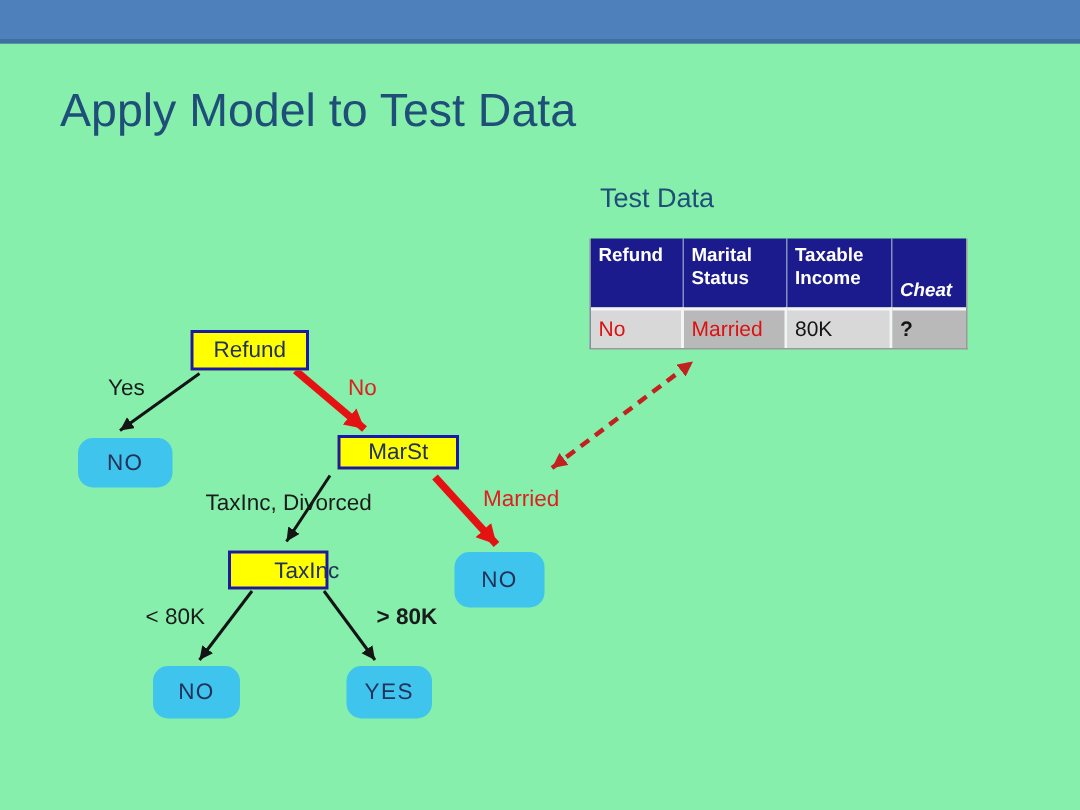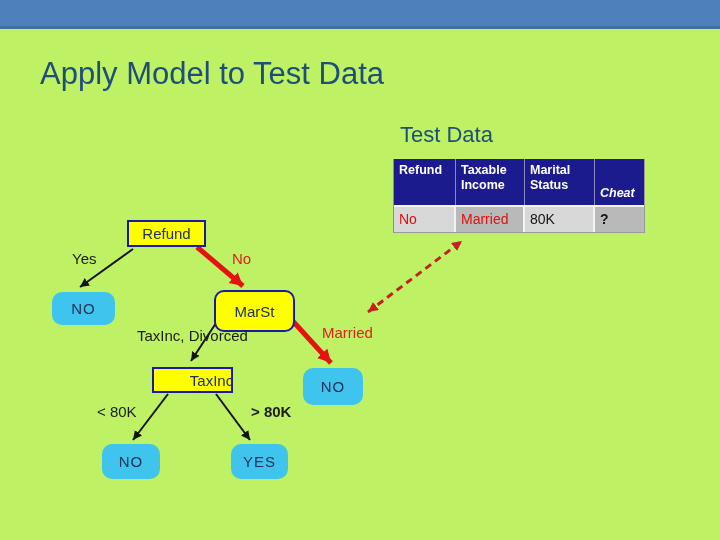--- a/index.html
+++ b/index.html
@@ -1,30 +1,30 @@
 <!DOCTYPE html>
 <html style="--accent-bar: #4E80BC; --accent-bar-edge: #40719E; --heading-text: #1F4E79; --table-header-bg: #1B1B8E; --table-header-text: #FFFFFF; --cell-light: #D8D8D8; --cell-dark: #B9B9B9; --value-red: #DD1111; --value-dark: #141414; --node-yellow: #FFFF00; --node-border: #1A1AA6; --leaf-cyan: #3FC4EE; --node-text: #22325A; --edge-black: #141414; --edge-red: #E51212; --dashed-red: #C32020; --label-red: #E02020; --label-black: #1B1B1B;"><head>
 <meta charset="utf-8">
 <style>
   html,body{margin:0;padding:0;background:#fff;}
   .slide{
-    position:relative;width:720px;height:540px;background:#bef264;overflow:hidden;
+    position:relative;width:720px;height:540px;background:#86efac;overflow:hidden;
     font-family:"Liberation Sans",sans-serif;
   }
   .topbar{
     position:absolute;left:0;top:0;width:720px;height:26px;
     background:var(--accent-bar);border-bottom:3px solid var(--accent-bar-edge);
   }
   .title{
     position:absolute;left:40px;top:56px;margin:0;
     font-size:31px;font-weight:400;color:var(--heading-text);letter-spacing:0px;
   }
   .subtitle{
     position:absolute;left:400px;top:122px;
-    font-size:22px;font-weight:400;color:var(--heading-text);text-align:right;
+    font-size:18px;font-weight:400;color:var(--heading-text);text-align:right;
   }
 
   
   .ttable{
     position:absolute;left:393px;top:159px;
     display:grid;grid-template-columns:62px 69px 70px 49px;grid-template-rows:46px 27px;
     border-left:1px solid #8a8aa5;border-right:1px solid #9a9a9a;border-bottom:1px solid #9a9a9a;
   }
   .th{
     background:var(--table-header-bg);color:var(--table-header-text);
@@ -74,24 +74,24 @@
 <div class="slide">
 
   <div class="topbar"></div>
 
   <h1 class="title">Apply Model to Test Data</h1>
 
   <div class="subtitle">Test Data</div>
 
   <div class="ttable">
     <div class="th">Refund</div>
+    <div class="th">Marital
+Status</div>
     <div class="th">Taxable
 Income</div>
-    <div class="th">Marital
-Status</div>
     <div class="th last bottom">Cheat</div>
 
     <div class="td light red">No</div>
     <div class="td dark red">Married</div>
     <div class="td light">80K</div>
     <div class="td dark bold last">?</div>
   </div>
 
   <svg class="edges" viewBox="0 0 720 540">
     <defs>
@@ -108,22 +108,22 @@
     <line class="edge-black" x1="133" y1="249" x2="80" y2="287" marker-end="url(#mk-black)"></line>
     <line class="edge-red" x1="197" y1="247" x2="243" y2="286" marker-end="url(#mk-red)"></line>
     <line class="edge-black" x1="220" y1="317" x2="191" y2="361" marker-end="url(#mk-black)"></line>
     <line class="edge-red" x1="290" y1="318" x2="331" y2="363" marker-end="url(#mk-red)"></line>
     <line class="edge-black" x1="168" y1="394" x2="133" y2="440" marker-end="url(#mk-black)"></line>
     <line class="edge-black" x1="216" y1="394" x2="250" y2="440" marker-end="url(#mk-black)"></line>
     <line class="edge-dashed" x1="368" y1="312" x2="462" y2="241" marker-start="url(#mk-dred)" marker-end="url(#mk-dred)"></line>
   </svg>
 
   <div class="dnode" style="left:127px;top:220px;width:79px;height:27px;">Refund</div>
-  <div class="dnode" style="left:214px;top:290px;width:81px;height:42px;border-radius:10px;">MarSt</div>
-  <div class="dnode" style="left:152px;top:367px;width:81px;height:26px;padding-left:38px;">TaxInc</div>
+  <div class="dnode" style="left:225px;top:290px;width:81px;height:23px;">MarSt</div>
+  <div class="dnode" style="left:152px;top:367px;width:67px;height:26px;padding-left:38px;">TaxInc</div>
 
   <div class="leaf" style="left:52px;top:292px;width:63px;height:33px;">NO</div>
   <div class="leaf" style="left:303px;top:368px;width:60px;height:37px;">NO</div>
   <div class="leaf" style="left:102px;top:444px;width:58px;height:35px;">NO</div>
   <div class="leaf" style="left:231px;top:444px;width:57px;height:35px;">YES</div>
 
   <span class="elabel" style="left:72px;top:250px;">Yes</span>
   <span class="elabel red" style="left:232px;top:250px;">No</span>
   <span class="elabel" style="left:137px;top:327px;">TaxInc, Divorced</span>
   <span class="elabel red" style="left:322px;top:324px;">Married</span>

